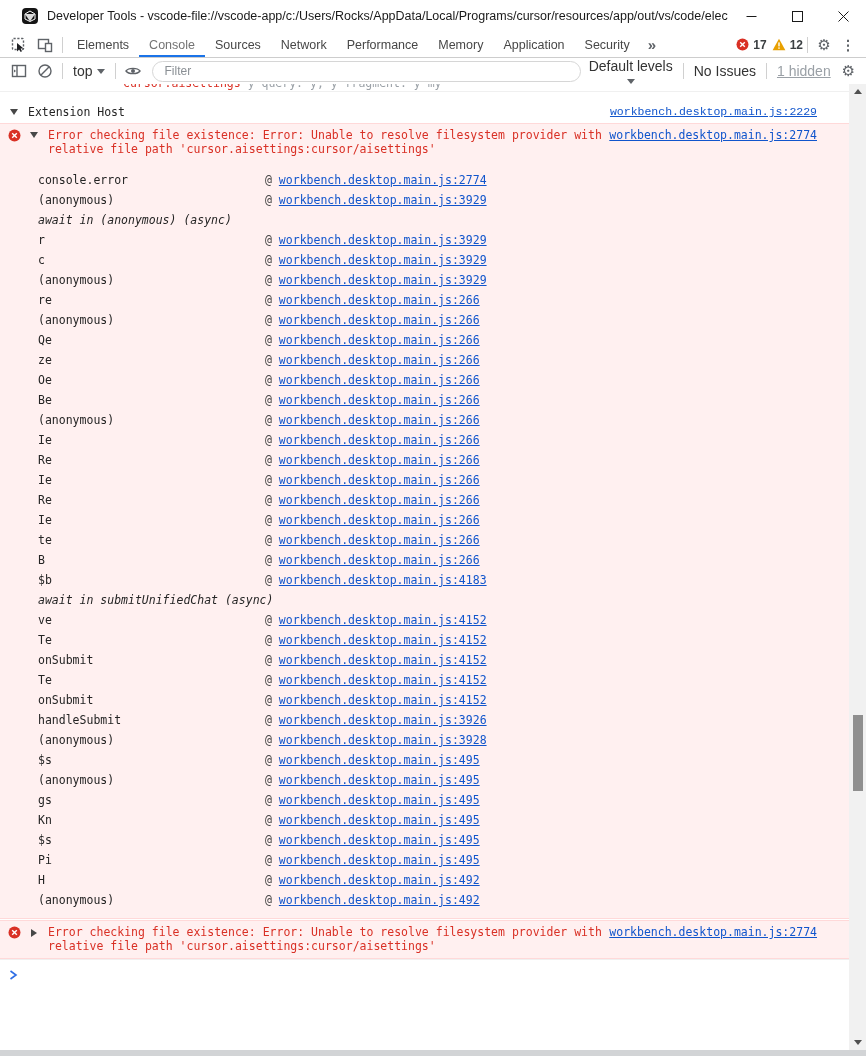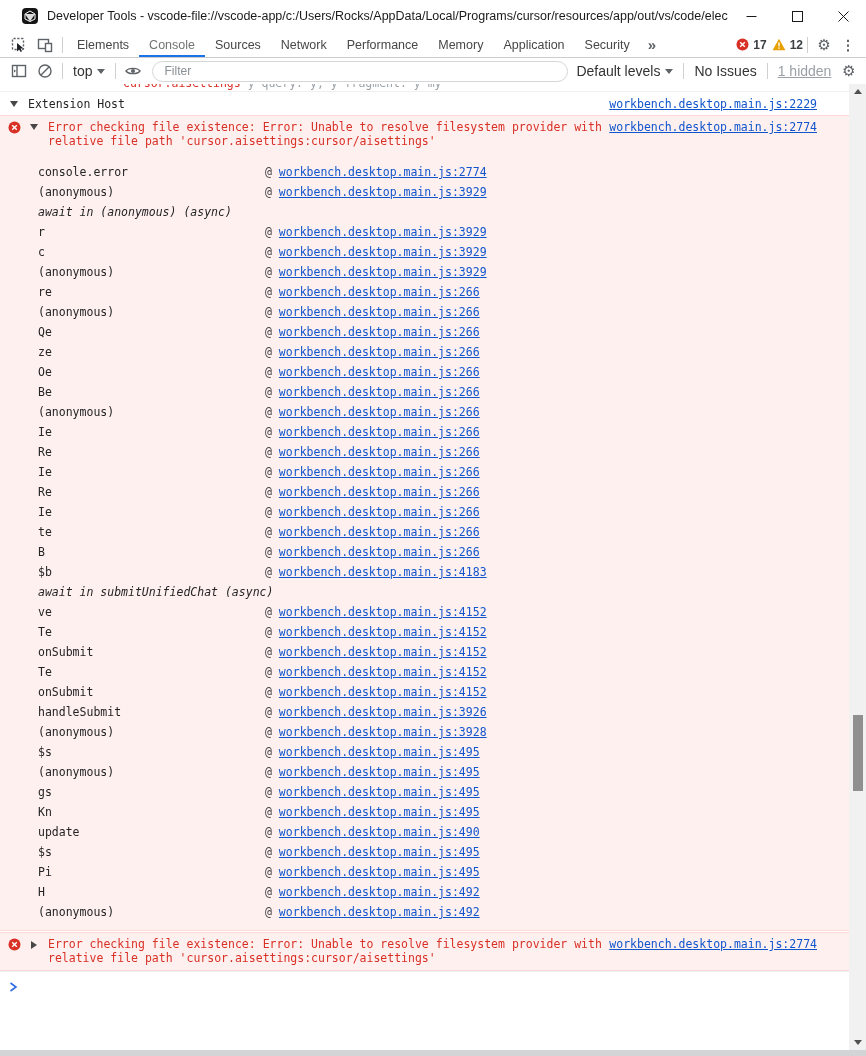--- a/index.html
+++ b/index.html
@@ -35,26 +35,26 @@
   .filter-input::placeholder { color:#8a8f94; }
   .muted { color:#9aa0a6;text-decoration:underline; }
 
   
   .console { position:absolute; top:84px; left:0; width:849px; bottom:6px; background:#fff; font-family:"DejaVu Sans Mono", monospace; font-size:11.5px; color:#242424; overflow:hidden; }
   .clipped-row { height:8px; overflow:hidden; position:relative; border-bottom:1px solid #f0f0f0; }
   .clipped-row .inner { position:absolute; top:-8px; left:123px; white-space:nowrap; }
   .clipped-red { color:#d93025; }
   .clipped-gray { color:#9aa0a6; }
 
-  .group-row { height:23px; display:flex; align-items:center; padding:0 8px; position:relative; }
+  .group-row { height:23px; display:flex; align-items:center; padding:0 8px; position:relative;margin-top:8px; }
   .tri-down { width:0; height:0; border-left:4.5px solid transparent; border-right:4.5px solid transparent; border-top:6px solid #474747; display:inline-block; margin:0 10px 0 2px; flex:none; }
   .tri-right { width:0; height:0; border-top:4.5px solid transparent; border-bottom:4.5px solid transparent; border-left:6px solid #474747; display:inline-block; margin:0 11px 0 3px; flex:none; }
 
   .msg-link { position:absolute; right:32px; top:4px; color:#1155cc; text-decoration:underline; white-space:nowrap; }
-  .group-row .msg-link { top:5px; }
+  .group-row .msg-link { top:5px;font-family:Liberation Mono, monospace; }
 
   .error-block { background:#fff0f0; border-top:1px solid #ffd9d9; border-bottom:1px solid #ffd9d9; position:relative; padding:2px 8px 8px 8px; }
   .error-head { display:flex; align-items:flex-start; padding-top:2px; }
   .err-icon { flex:none; margin:1px 7px 0 0; }
   .error-head .tri-down, .error-head .tri-right { margin-top:4px; }
   .error-text { color:#d93025; line-height:14px; white-space:nowrap; }
   .error-block.collapsed { padding-bottom:5px; margin-top:1px; }
 
   .stack { margin-top:14px; }
   .stack-row { display:flex; align-items:center; height:20px; padding-left:30px; }
@@ -199,21 +199,21 @@
       <span class="caret"></span>
   </div>
   <div class="vdiv"></div>
   <div class="icon-btn">
     <svg width="18" height="16" viewBox="0 0 18 16">
         <path d="M2 8 C4.5 4.5 13.5 4.5 16 8 C13.5 11.5 4.5 11.5 2 8 Z" fill="none" stroke="#5f6368" stroke-width="1.4"></path>
         <circle cx="9" cy="8" r="2" fill="#5f6368"></circle>
       </svg>
   </div>
   <input class="filter-input" value="" placeholder="Filter" style="">
-  <div class="tb-label" style="margin-left:2px;">
+  <div class="tb-label" style="margin-left:2px;flex-direction:column;">
     <span>Default levels</span>
       <span class="caret"></span>
   </div>
   <div class="vdiv"></div>
   <div class="tb-label">
       <span>No Issues</span>
     </div>
   <div class="vdiv"></div>
   <div class="tb-label muted">
       <span>1 hidden</span>
@@ -409,24 +409,20 @@
         <div class="stack-row">
           <span class="fn">gs</span>
           <span class="loc"><span class="at">@ </span><a class="src-link">workbench.desktop.main.js:495</a></span>
         </div>
 
         <div class="stack-row">
           <span class="fn">Kn</span>
           <span class="loc"><span class="at">@ </span><a class="src-link">workbench.desktop.main.js:495</a></span>
         </div>
 
-        <div class="stack-row">
-          <span class="fn">update</span>
-          <span class="loc"><span class="at">@ </span><a class="src-link">workbench.desktop.main.js:490</a></span>
-        </div>
 
         <div class="stack-row">
           <span class="fn">$s</span>
           <span class="loc"><span class="at">@ </span><a class="src-link">workbench.desktop.main.js:495</a></span>
         </div>
 
         <div class="stack-row">
           <span class="fn">Pi</span>
           <span class="loc"><span class="at">@ </span><a class="src-link">workbench.desktop.main.js:495</a></span>
         </div>

